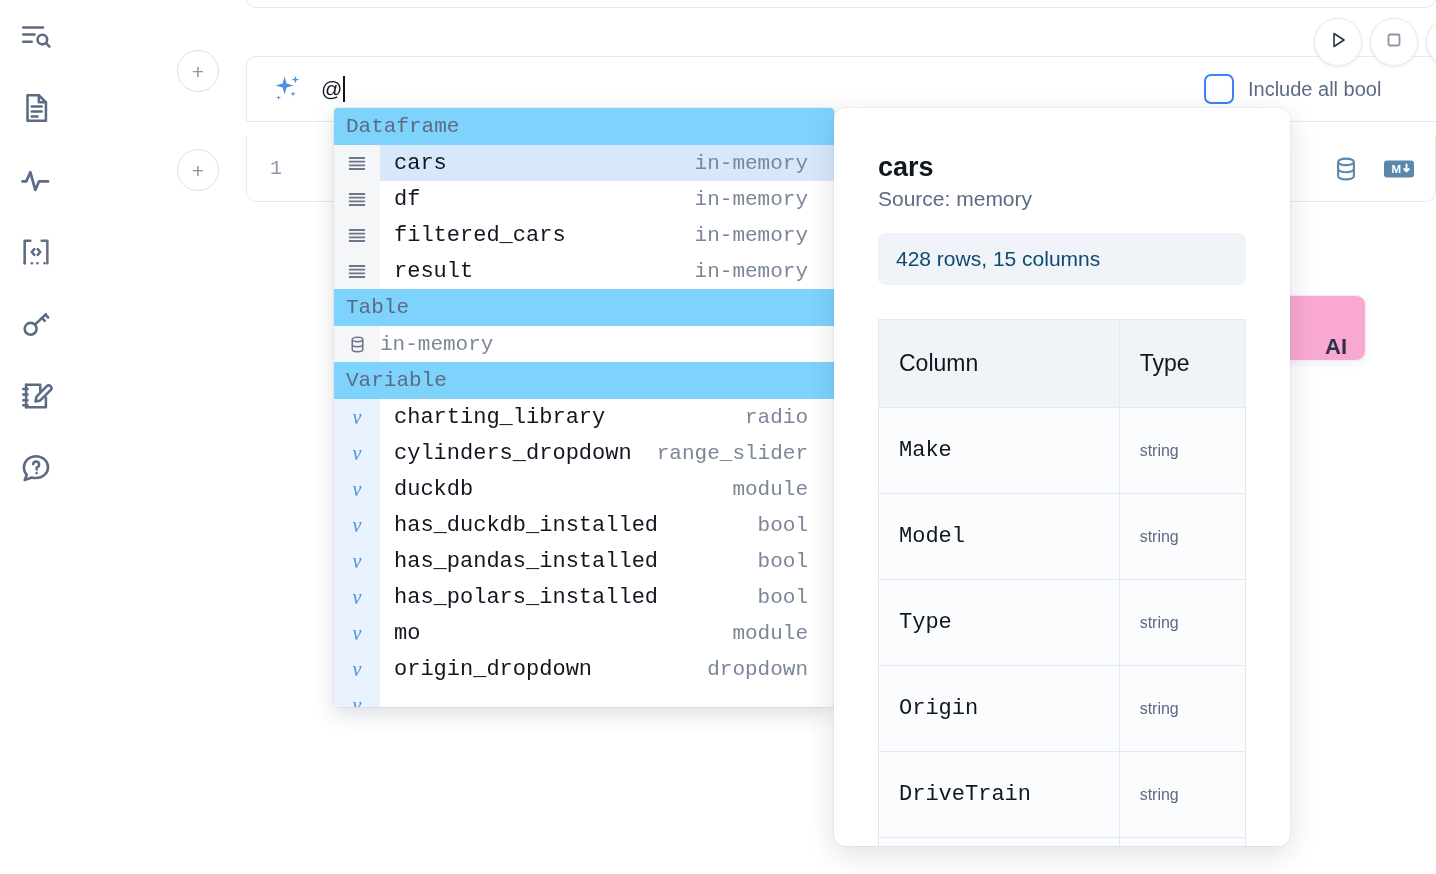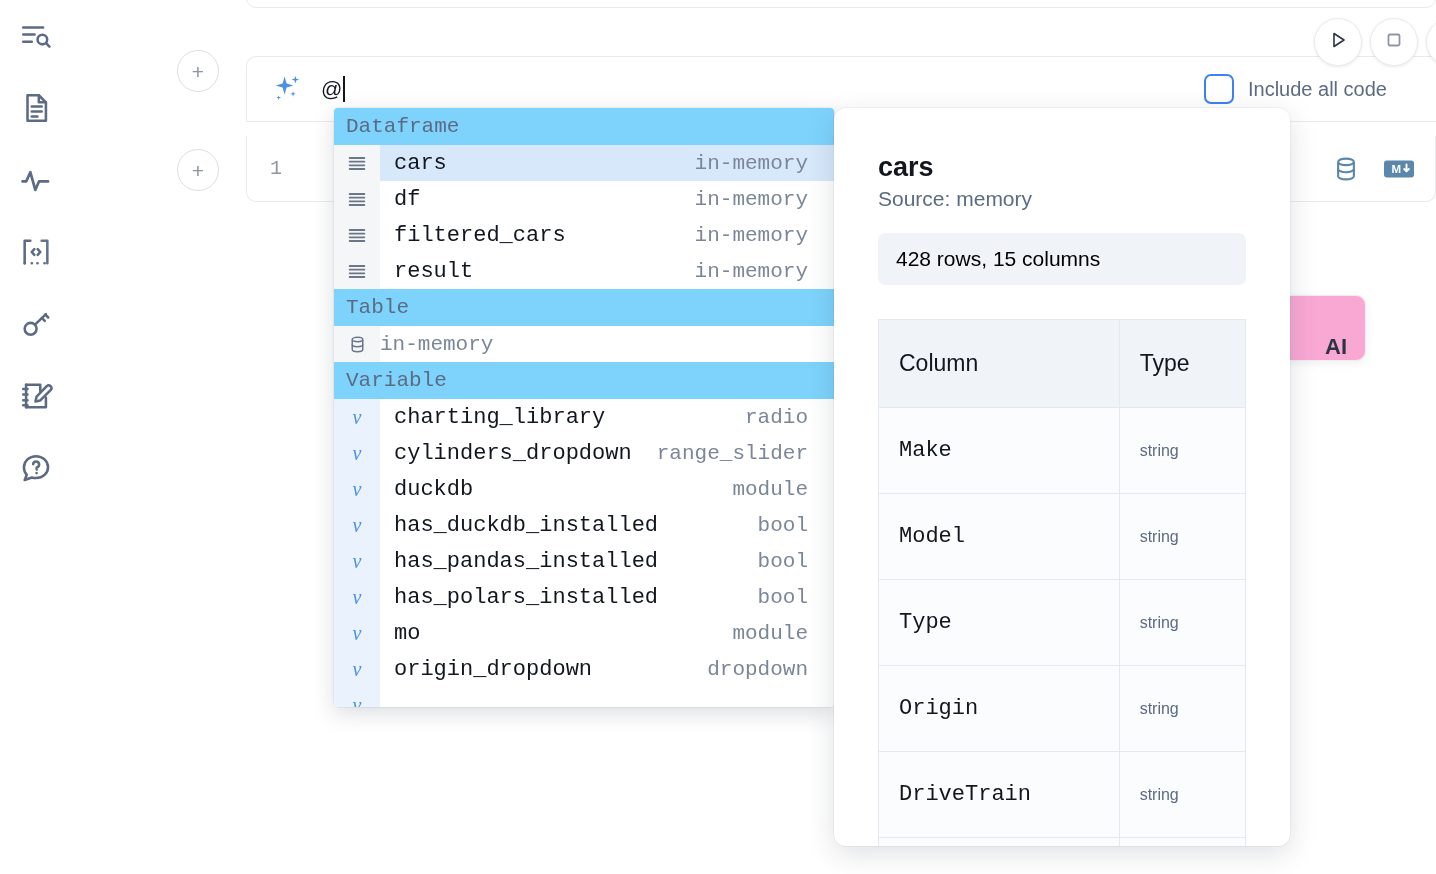--- a/index.html
+++ b/index.html
@@ -137,21 +137,21 @@
   .doc {
     position:absolute; left:834px; top:108px; width:456px; height:738px;
     background:#ffffff; border-radius:12px;
     box-shadow:0 8px 28px rgba(25,35,60,.14), 0 0 0 1px rgba(25,35,60,.04);
     z-index:30; overflow:hidden; padding:44px 44px 0 44px;
   }
   .doc-title { font-size:27px; font-weight:700; color:#11161f; margin:0; }
   .doc-src { margin-top:4px; font-size:21px; color:#5c6b83; }
   .doc-summary {
     margin-top:22px; background:#f0f3f8; border-radius:7px;
-    padding:14px 18px; font-size:21px; color:#000000;
+    padding:14px 18px; font-size:21px; color:#0c4a6e;
   }
   .doc-table { margin-top:34px; width:368px; border-collapse:collapse; }
   .doc-table th, .doc-table td {
     border:1px solid #e4e9f0; padding:30px 20px; text-align:left; vertical-align:middle;
   }
   .doc-table th { background:#f0f3f8; font-size:23px; font-weight:400; color:#11161f; }
   .doc-table td.col {
     font-family:"Liberation Mono", monospace; font-size:22px; color:#11161f; background:#fbfcfd;
   }
   .doc-table td.typ { font-size:16px; color:#5c6b83; background:#fbfcfd; }
@@ -255,21 +255,21 @@
     </span>
     <div class="ai-input-wrap">
       <span class="ai-text">@</span>
         <span class="caret"></span>
     </div>
   </div>
 
   <div class="ai-right">
     <div class="chk-row">
       <span class="chk-box"></span>
-      <span class="chk-label">Include all code</span>
+      <span class="chk-label">Include all bool</span>
     </div>
   </div>
 
   <div class="circ-btn run">
     <span>
       <svg width="24" height="24" viewBox="0 0 24 24" fill="none" stroke="currentColor" stroke-width="1.6" stroke-linejoin="round">
         <path d="M8 5.5 18 12 8 18.5z"></path>
       </svg>
     </span>
   </div>

